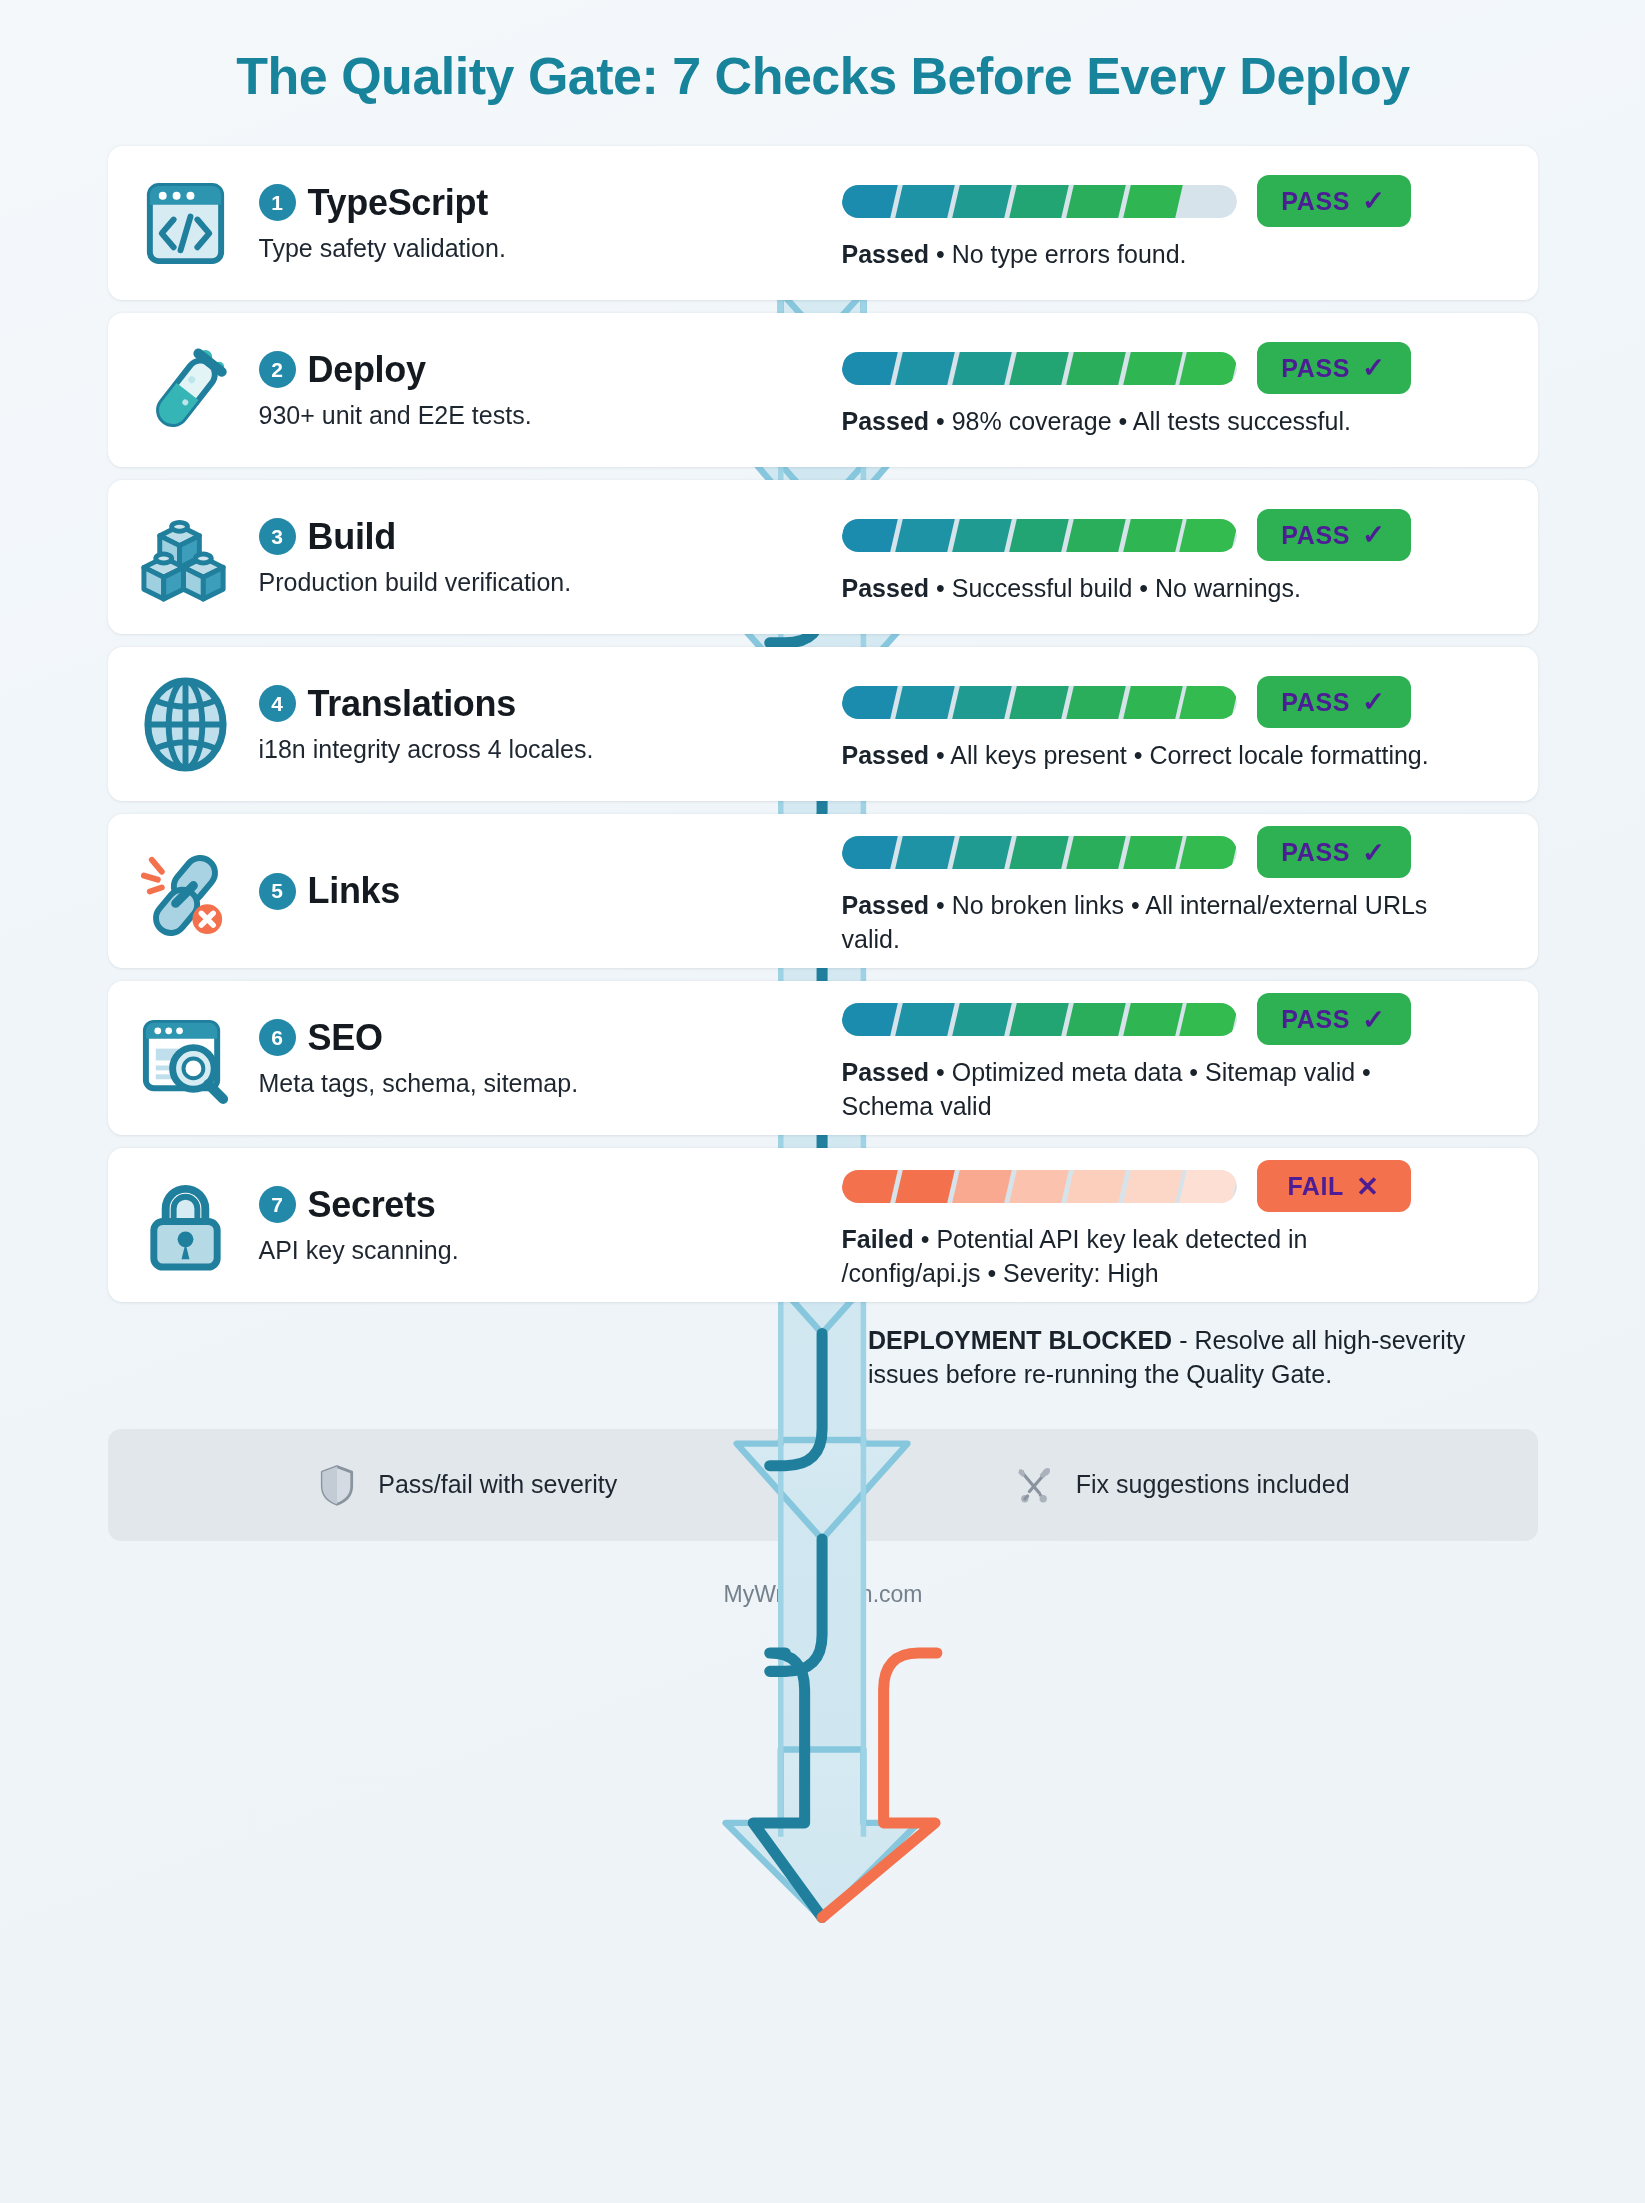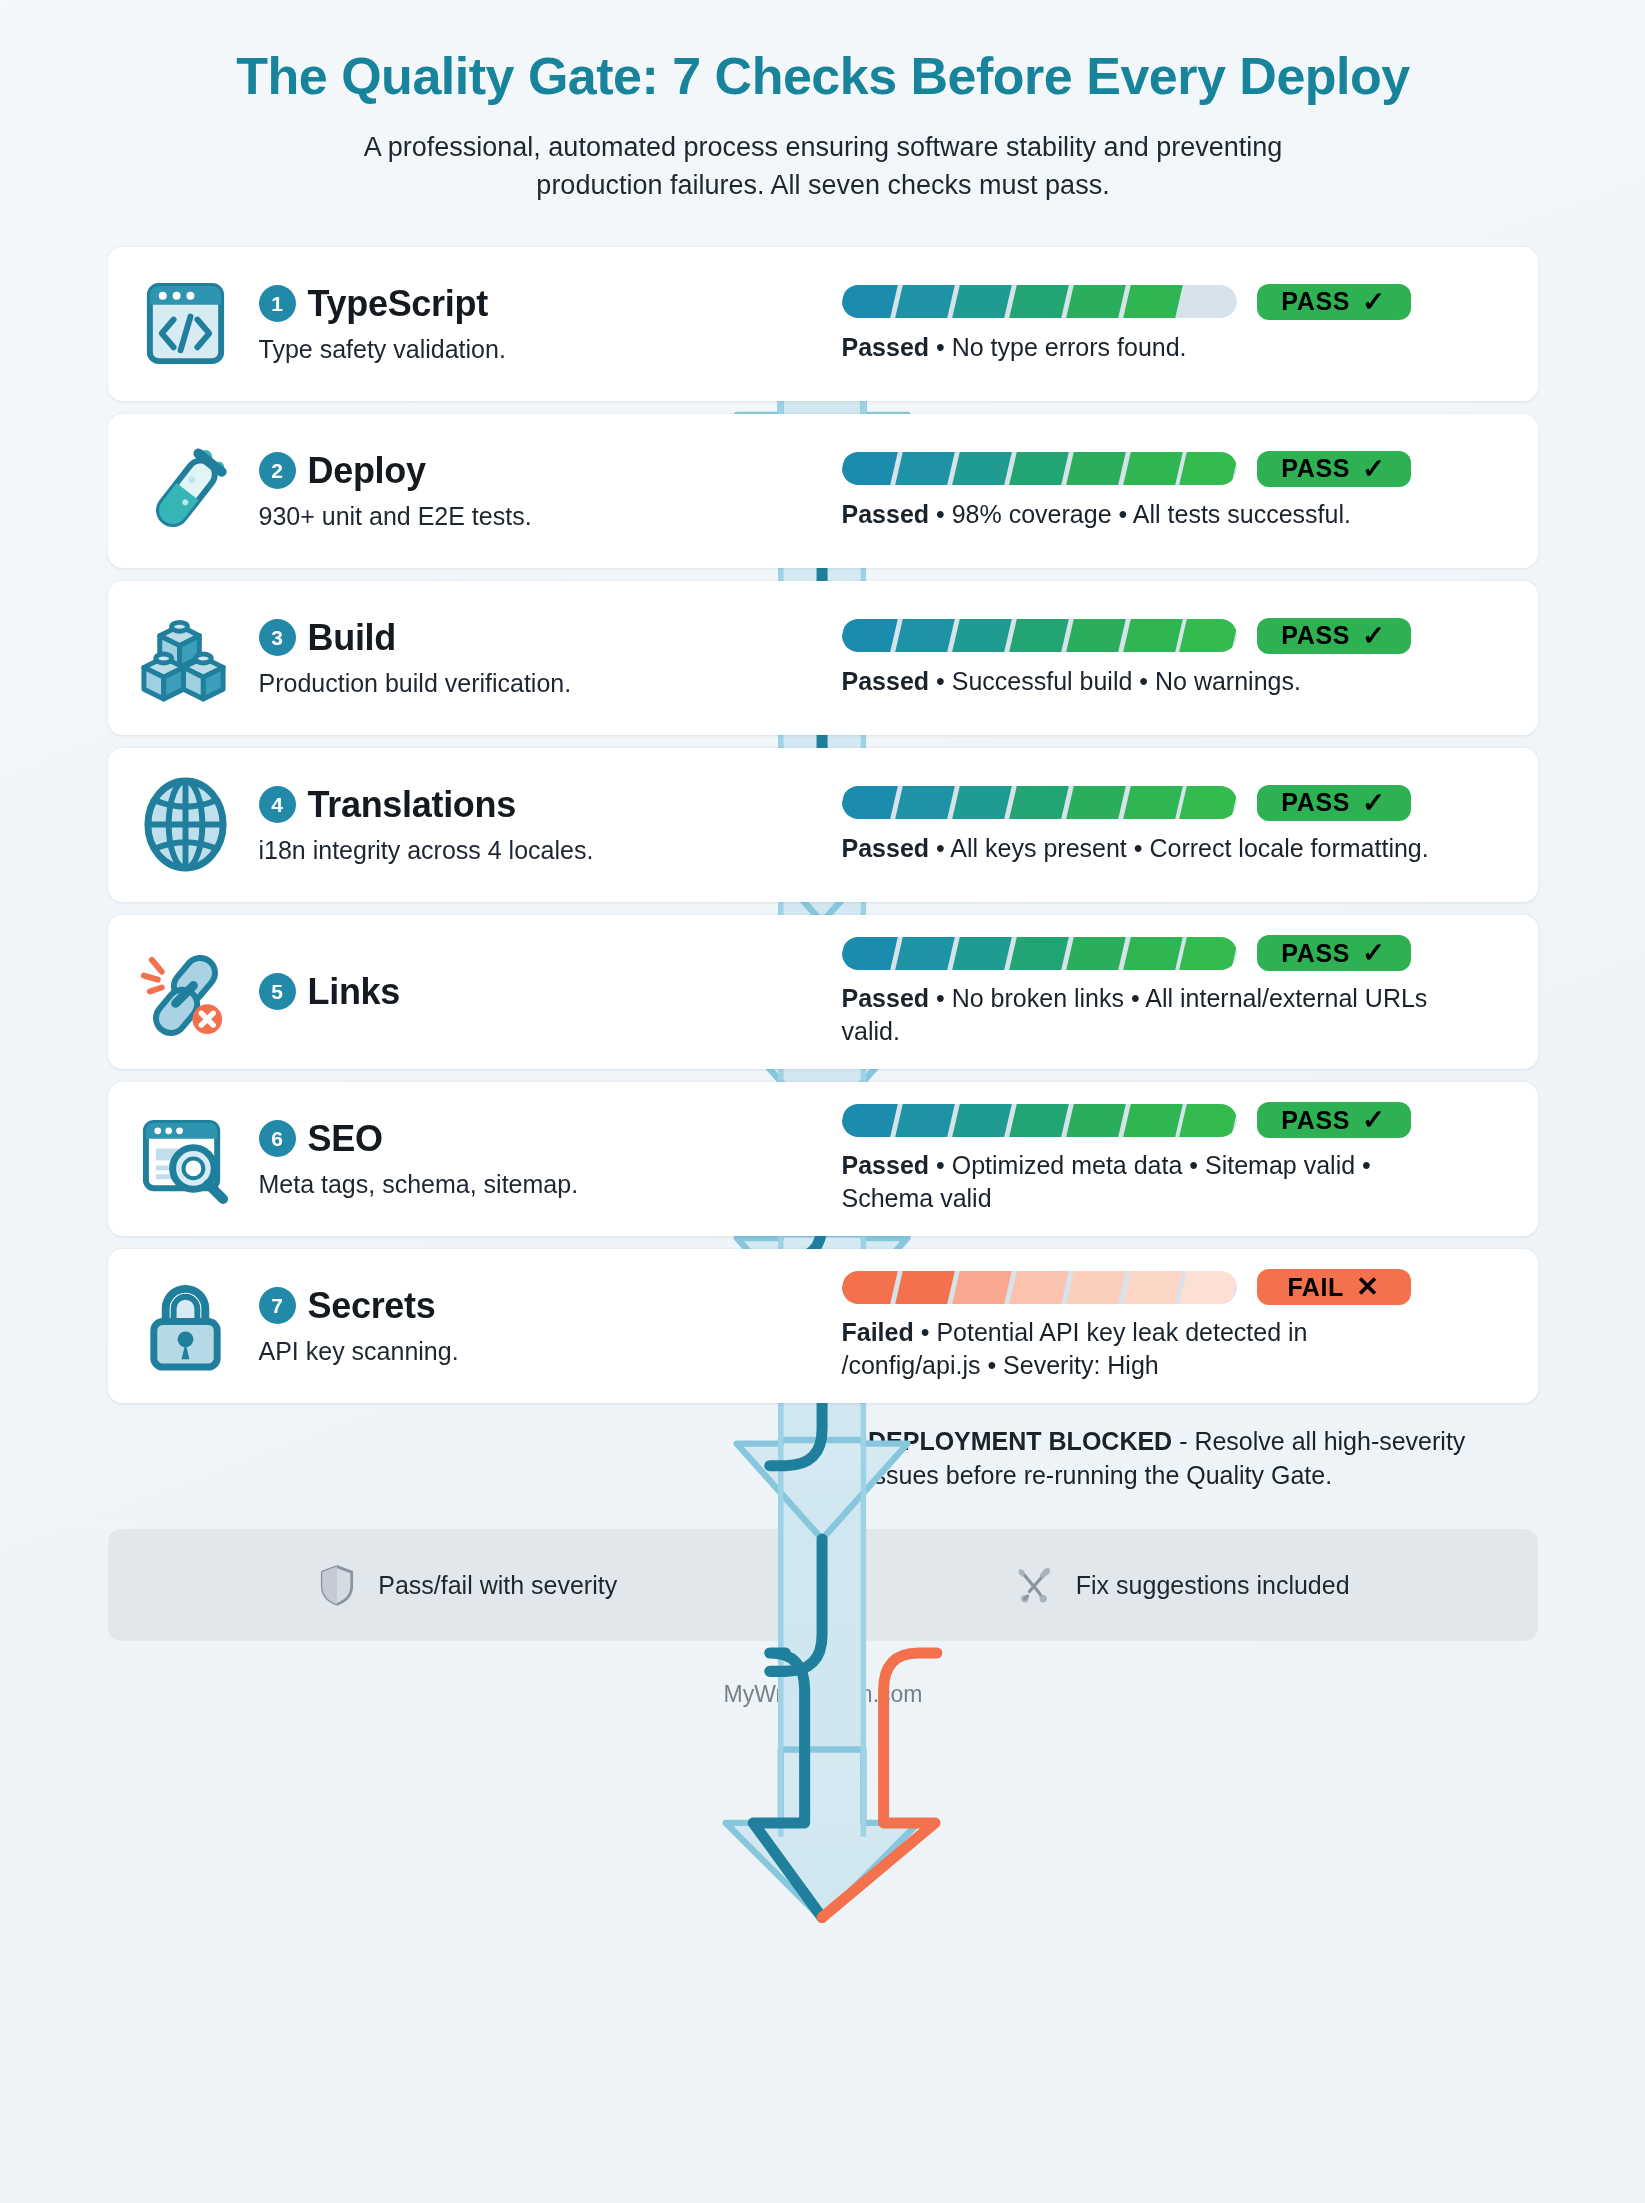--- a/index.html
+++ b/index.html
@@ -90,25 +90,25 @@
   .seg {
     position:relative;
     flex:1;
     margin-right:4.6px;
     transform:skewX(-13deg);
   }
   .seg:last-child { margin-right:0; }
   .bar .segs { position:absolute; inset:0; display:flex; padding:0 0.9px; }
 
   .badge {
-    height:36px;
+    height:52px;
     min-width:154px;
     border-radius:12px;
     display:flex; align-items:center; justify-content:center; gap:12px;
-    color:#000000; font-size:25px; font-weight:bold; letter-spacing:0.6px;
+    color:#4c1d95; font-size:25px; font-weight:bold; letter-spacing:0.6px;
     flex:none;
   }
   .badge .mark { font-size:27.5px; font-weight:bold; line-height:1; }
   .badge.pass { background:#2eb153; }
   .badge.fail { background:#f4714d; }
 
   .result { margin-top:11px; font-size:25px; color:#1a222b; line-height:1.33; max-width:588px; }
   .result b { font-weight:bold; }
 
   
@@ -189,21 +189,20 @@
     </g>
 
     <g fill="none" stroke-width="12" stroke-linecap="round" stroke-linejoin="round">
       <path d="M855 1800 L838 1800 Q876 1800 876 1840 L876 1985 L820 1985 L895 2088" stroke="#1f7f9c"></path>
       <path d="M1020 1800 L1000 1800 Q962 1800 962 1840 L962 1985 L1018 1985 L895 2088" stroke="#f4714d"></path>
     </g>
   </svg>
 
   <div class="header">
     <div class="title">The Quality Gate: 7 Checks Before Every Deploy</div>
-    <div class="subtitle">A professional, automated process ensuring software stability and preventing production failures. All seven checks must pass.</div>
   </div>
 
   <div class="rows" id="rows">
       <div class="row">
     <div class="left">
       <div class="iconbox">
             <svg viewBox="0 0 100 100">
               <rect x="14" y="12" width="72" height="76" rx="9" fill="#d6ebf2" stroke="#1f7f9c" stroke-width="6"></rect>
               <path d="M14 21a9 9 0 019-9h54a9 9 0 019 9v10H14z" fill="#2e95b0"></path>
               <circle cx="27" cy="22" r="4" fill="#fff"></circle>

